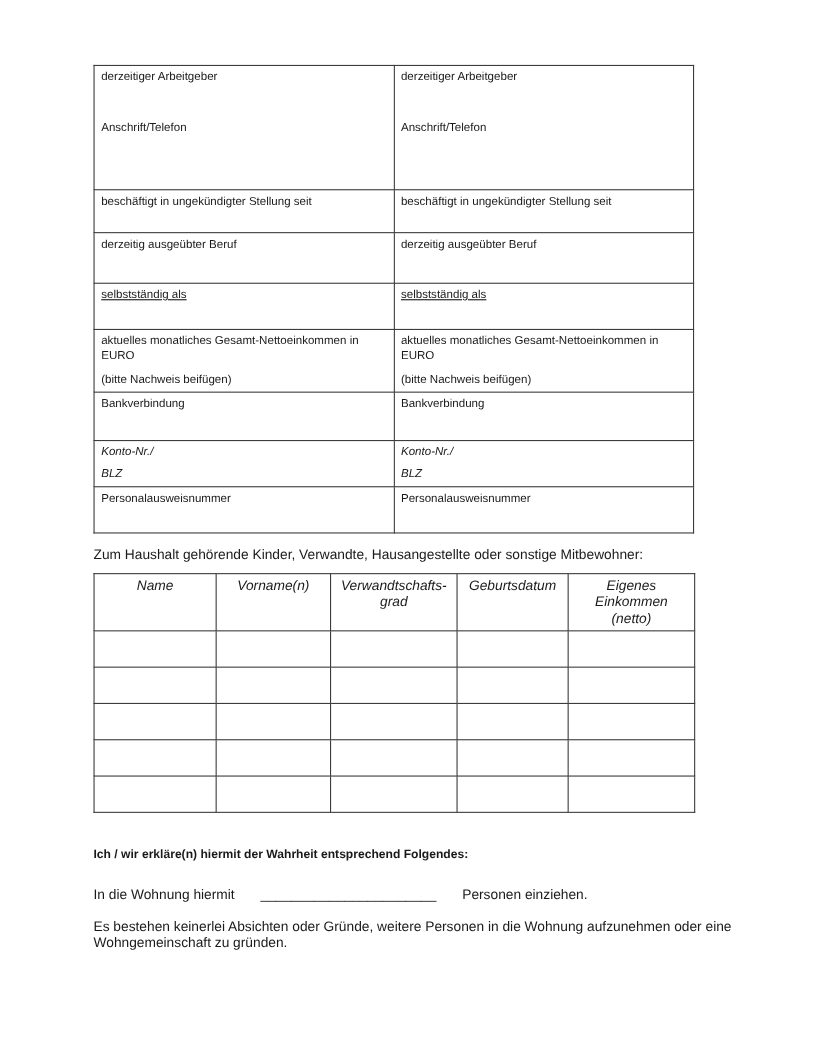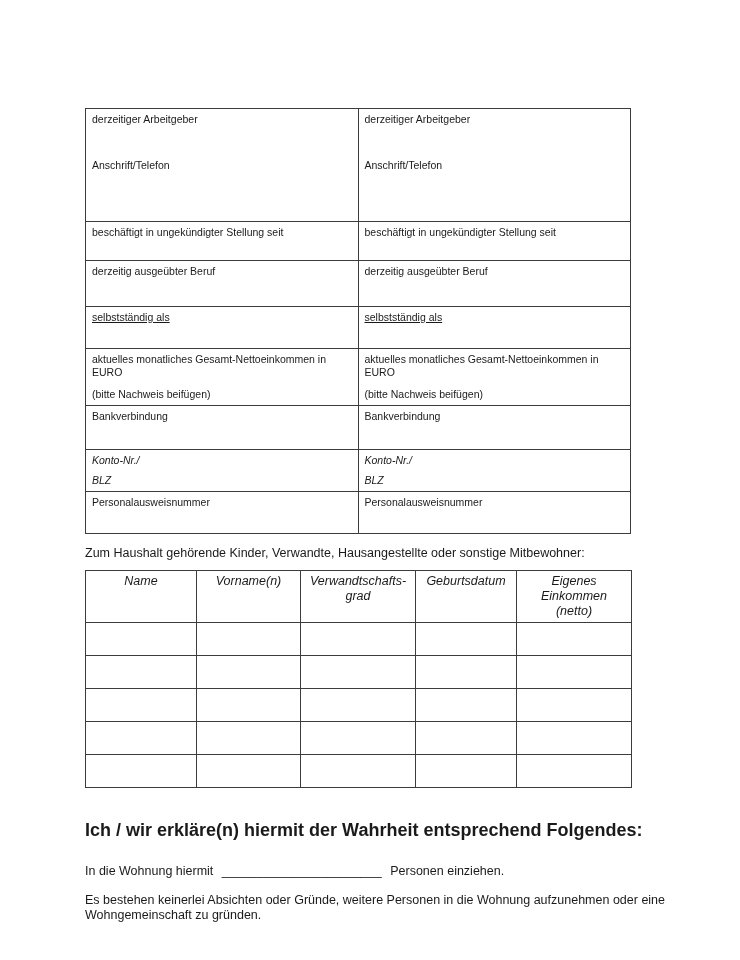--- a/index.html
+++ b/index.html
@@ -4,21 +4,21 @@
 <style>
   * { box-sizing: border-box; }
   html, body { margin: 0; padding: 0; }
   body {
     width: 740px;
     height: 960px;
     background: #ffffff;
     font-family: "Liberation Sans", sans-serif;
     color: #1a1a1a;
   }
-  .page { padding: 108px 0 0 85px; }
+  .page { padding: 59px 0 0 85px; }
 
   
   .emp-table {
     border-collapse: collapse;
     table-layout: fixed;
     width: 546px;
   }
   .emp-table td {
     border: 1px solid #3c3c3c;
     vertical-align: top;
@@ -61,28 +61,28 @@
     font-style: italic;
   }
   .hh-table td {
     border: 1px solid #3c3c3c;
     height: 33px;
   }
 
   
   .heading {
     font-weight: bold;
-    font-size: 18px;
+    font-size: 11px;
     margin: 32px 0 0 0;
   }
   .move-line {
     font-size: 12.5px;
     margin: 23px 0 0 0;
   }
-  .move-line span + span { margin-left: 5px; }
+  .move-line span + span { margin-left: 20px; }
   .para {
     font-size: 12.5px;
     margin: 15px 0 0 0;
     line-height: 1.25;
     width: 582px;
   }
 </style>
 </head>
 <body>
 

